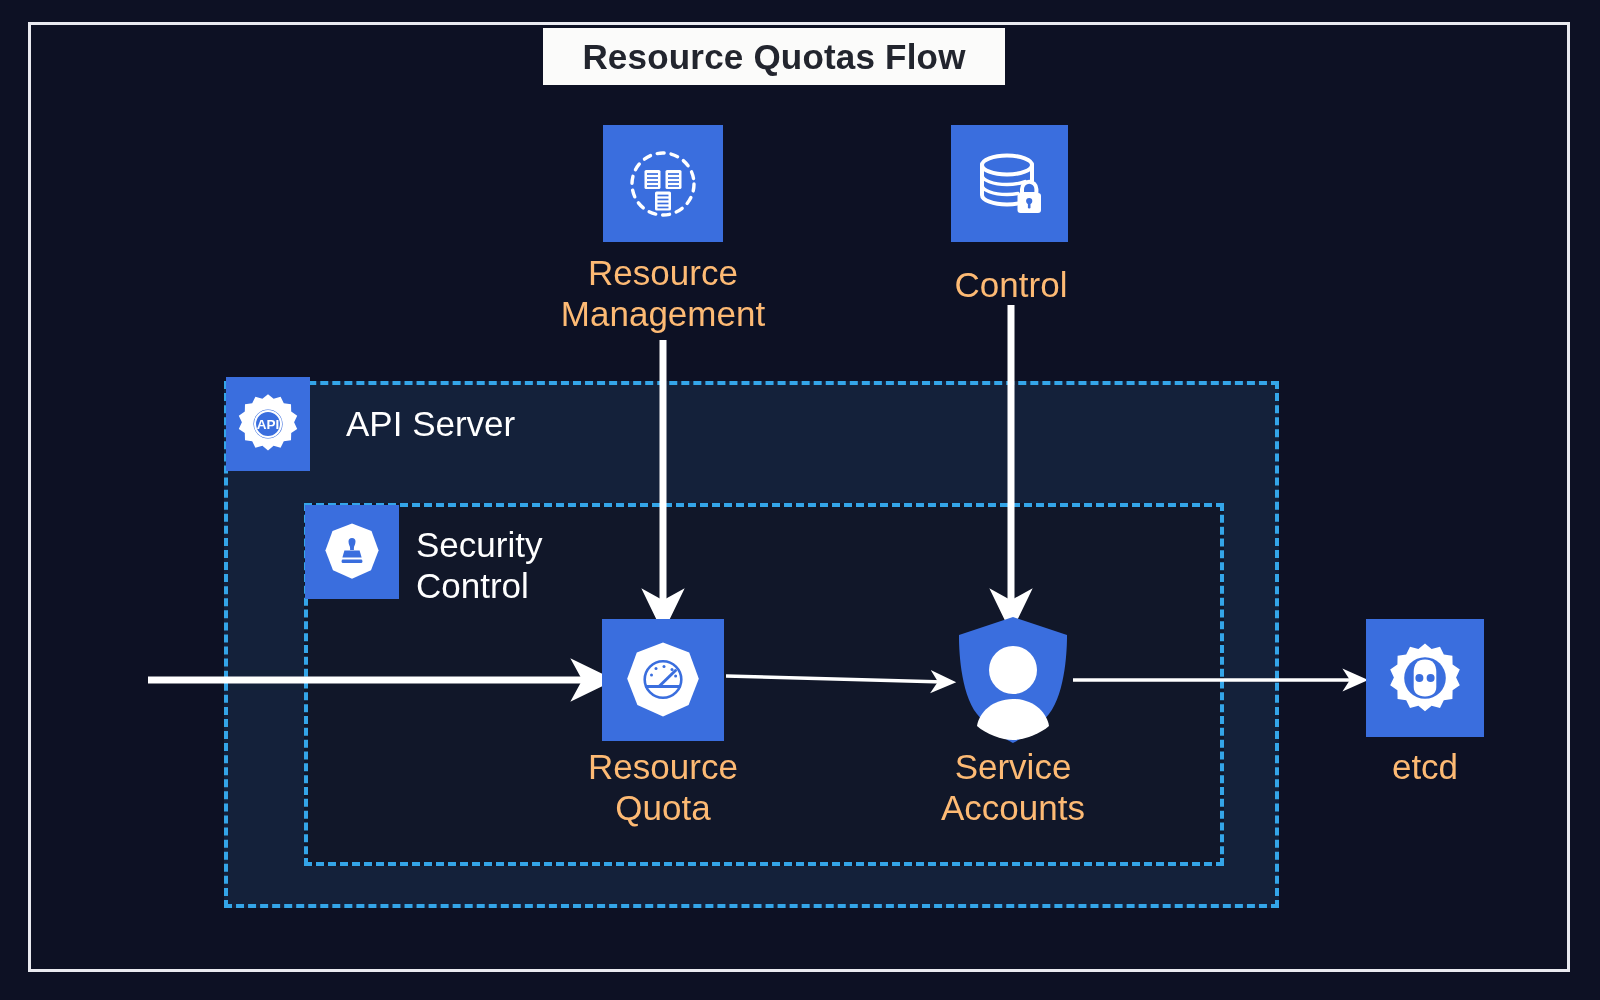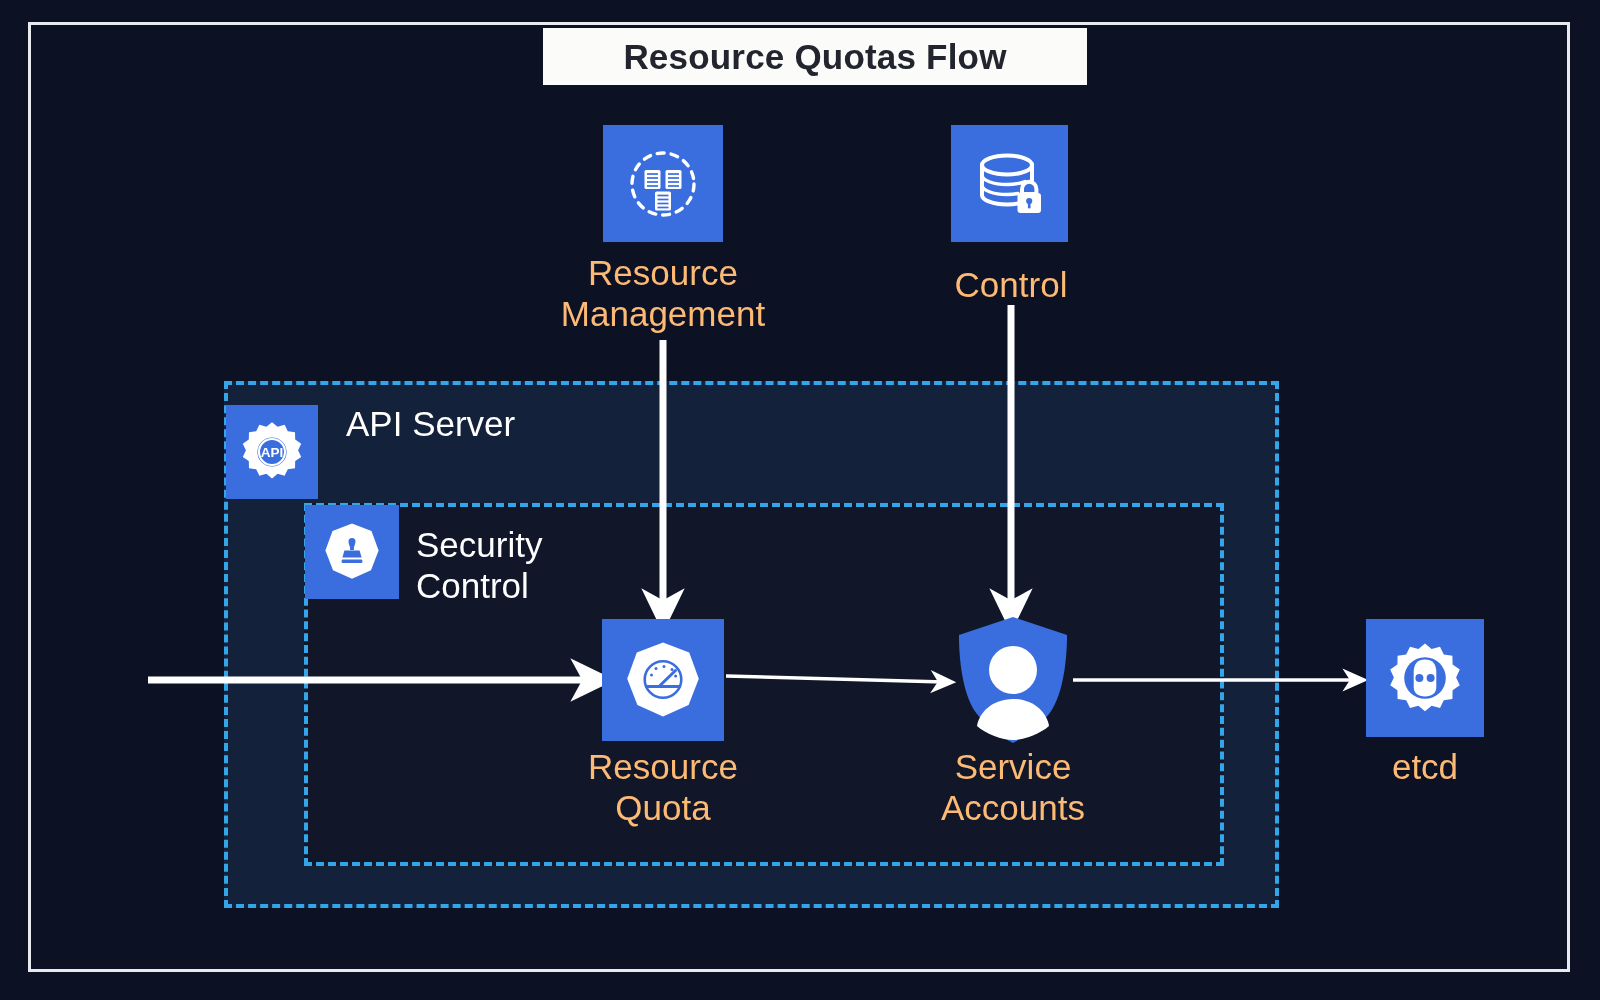--- a/index.html
+++ b/index.html
@@ -27,21 +27,21 @@
     width: 1542px;
     height: 950px;
     border: 3px solid #e9eaf0;
     box-sizing: border-box;
   }
   
   #title-banner {
     position: absolute;
     left: 543px;
     top: 28px;
-    width: 544px;
+    width: 462px;
     height: 57px;
     background: #fbfbfa;
     display: flex;
     align-items: center;
     justify-content: center;
     z-index: 40;
   }
   #title-banner .title-text {
     font-size: 35px;
     font-weight: bold;
@@ -204,21 +204,21 @@
 
         <path d="M48,41 a7.2,7.2 0 0 1 14.4,0 L62.4,46 L48,46 Z" fill="none" stroke="#ffffff" stroke-width="4"></path>
         <rect x="43.5" y="45" width="23.5" height="20" rx="3" fill="#ffffff"></rect>
         <circle cx="55.2" cy="53" r="3.1" fill="#3a6ede"></circle>
         <rect x="53.9" y="54.5" width="2.6" height="6" rx="1.2" fill="#3a6ede"></rect>
       </svg>
     </span>
   </div>
   <div class="node-label" style="left:861px; top:264px; width:300px;">Control</div>
 
-  <div class="icon-tile" style="left:226px; top:405px; width:92px; height:94px;text-align:right;">
+  <div class="icon-tile" style="left:226px; top:377px; width:84px; height:94px;text-align:right;">
     <span>
       <svg class="icon-svg" width="66" height="66" viewBox="0 0 66 66">
         <path fill="#ffffff" d="M33,3.2 l5.6,4.6 7.0,-2.0 3.2,6.5 7.2,1.0 0.2,7.3 6.0,4.1
           -3.1,6.6 3.1,6.6 -6.0,4.1 -0.2,7.3 -7.2,1.0 -3.2,6.5 -7.0,-2.0 -5.6,4.6
           -5.6,-4.6 -7.0,2.0 -3.2,-6.5 -7.2,-1.0 -0.2,-7.3 -6.0,-4.1 3.1,-6.6
           -3.1,-6.6 6.0,-4.1 0.2,-7.3 7.2,-1.0 3.2,-6.5 7.0,2.0 Z"></path>
         <circle cx="33" cy="33" r="14.6" fill="#3a6ede"></circle>
         <circle cx="33" cy="33" r="13.0" fill="none" stroke="#ffffff" stroke-width="2.1"></circle>
         <text x="33" y="38.4" text-anchor="middle" fill="#ffffff" font-family="Liberation Sans, sans-serif" font-size="13.5" font-weight="bold">API</text>
       </svg>

